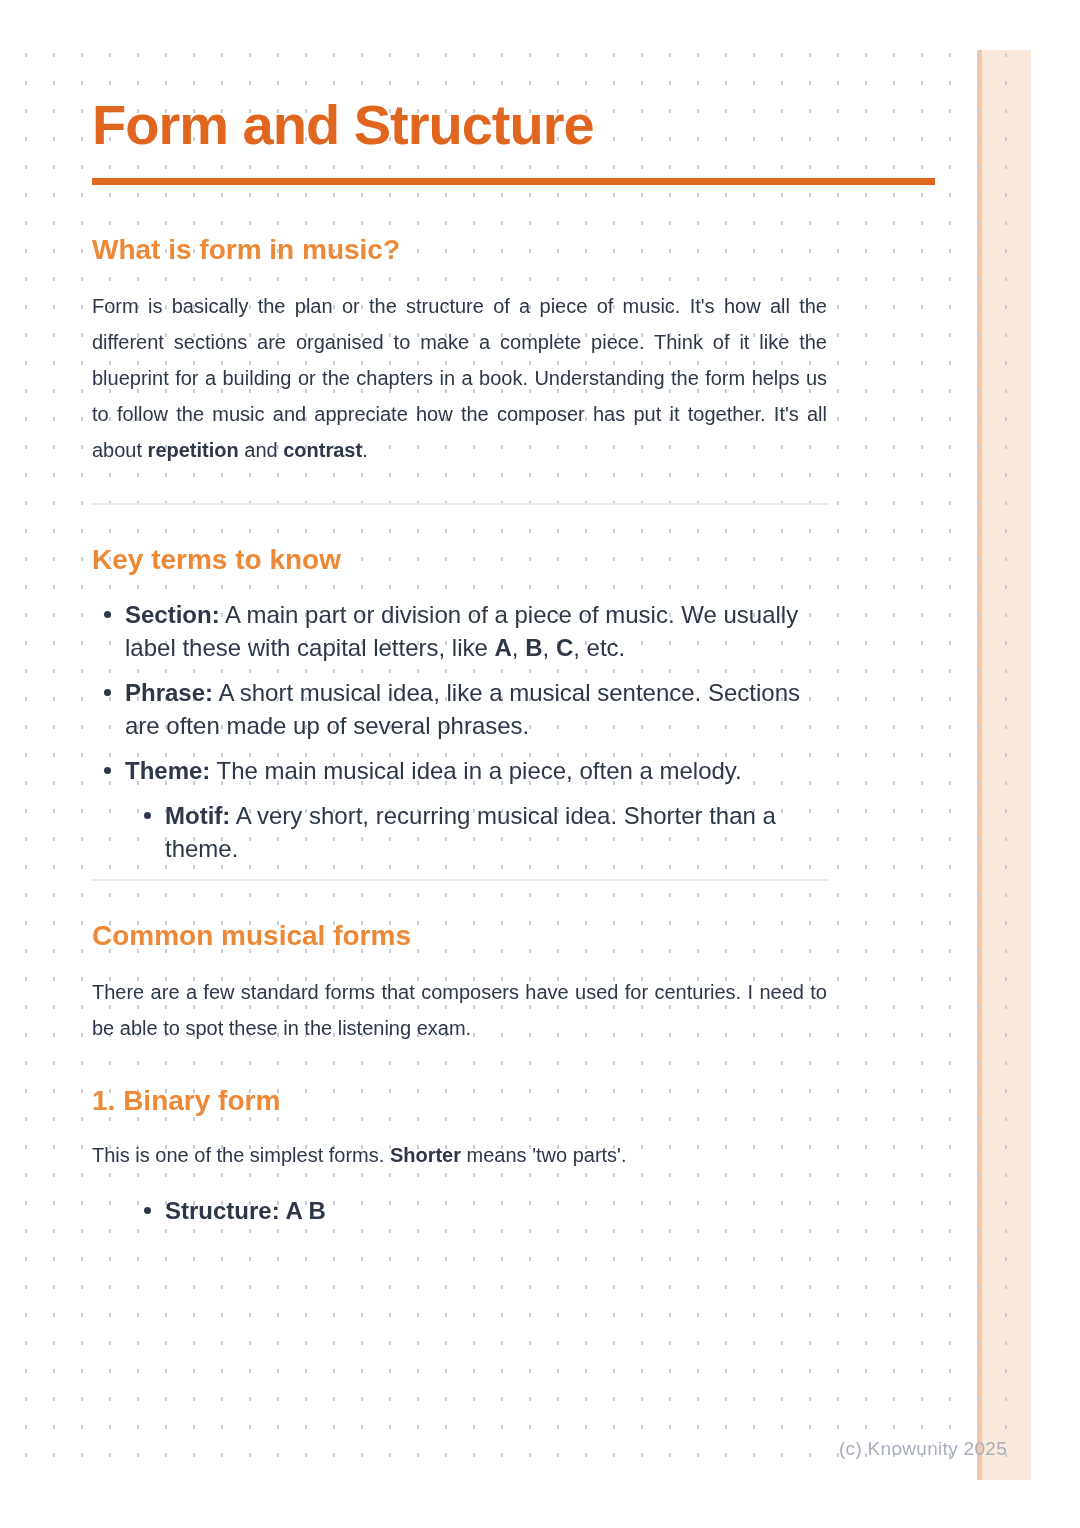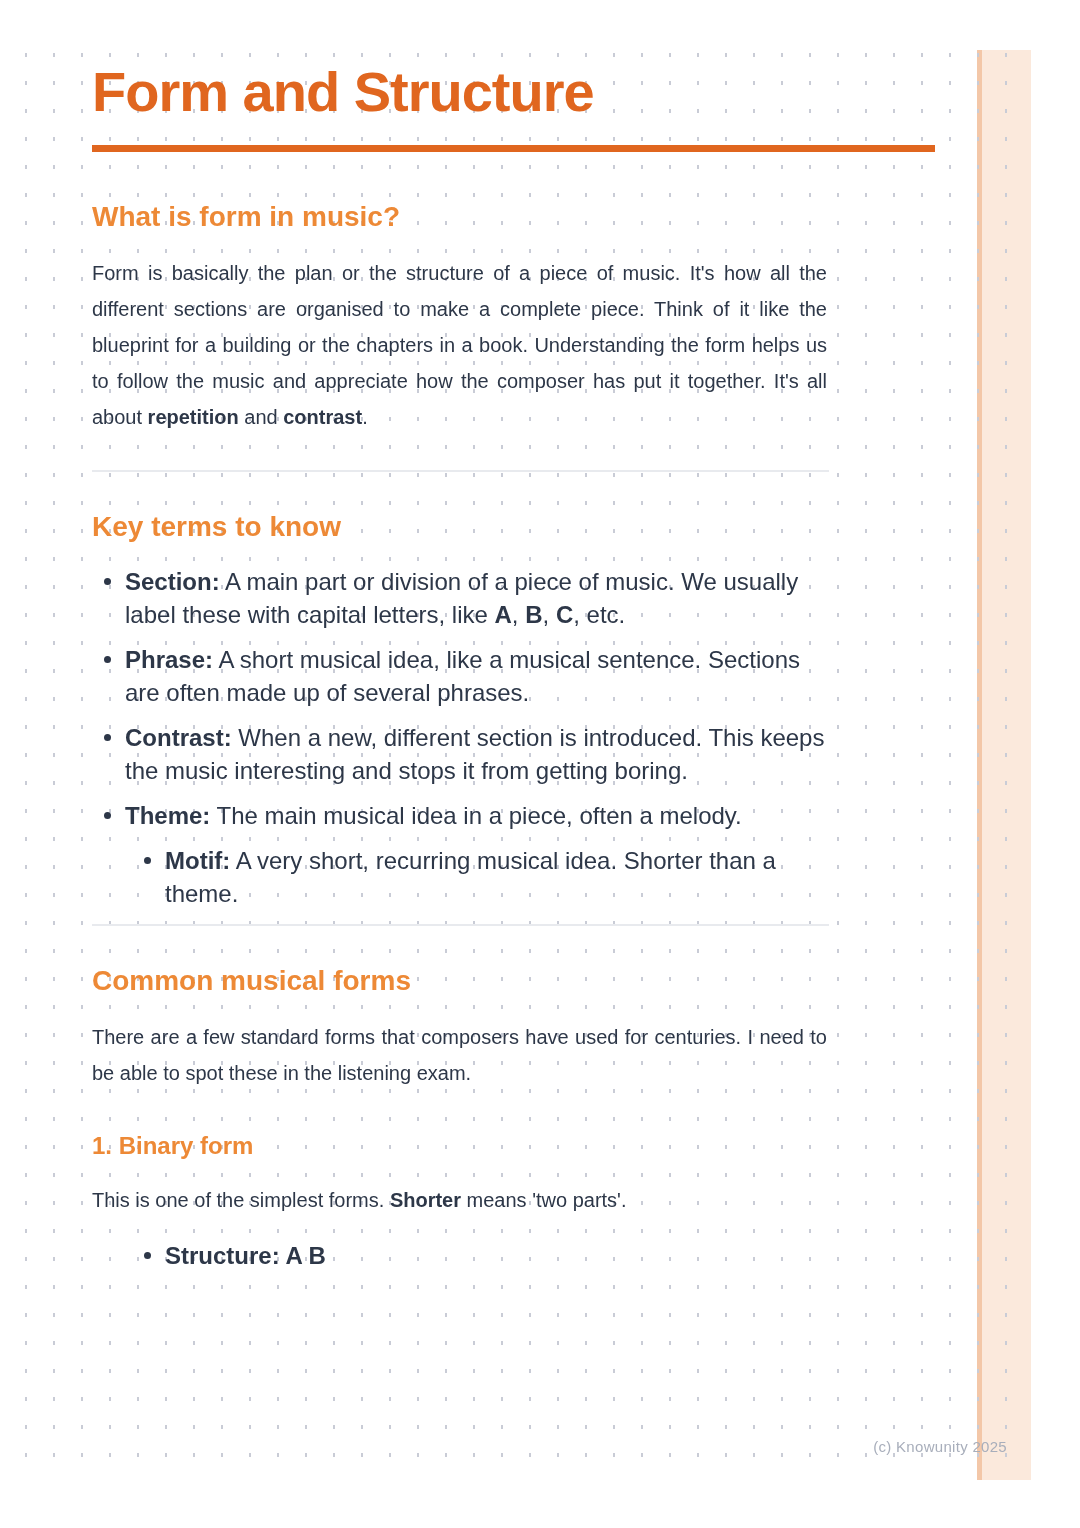--- a/index.html
+++ b/index.html
@@ -31,21 +31,21 @@
     background-image: radial-gradient(1.1px 2px at 6px 5px, var(--dot_gray, #C9CCD6) 90%, rgba(201,204,214,0) 100%);
     background-size: 28px 28px;
     pointer-events: none;
   }
   .content {
     position: absolute;
     left: 92px; top: 0;
     width: 843px;
   }
   .doc-title {
-    margin-top: 61px;
+    margin-top: 94px;
     font-size: 56px;
     line-height: 1.12;
     font-weight: bold;
     letter-spacing: -1px;
     color: var(--title_orange, #E0661F);
   }
   .title-rule {
     width: 843px;
     height: 7px;
     margin-top: 21px;
@@ -54,21 +54,21 @@
   h2.sec-heading {
     font-size: 28px;
     line-height: 35px;
     font-weight: bold;
     color: var(--heading_orange, #ED8936);
   }
   .mt-first { margin-top: 47px; }
   .mt-sec   { margin-top: 37px; }
   h3.sub-heading {
     margin-top: 40px;
-    font-size: 24px;
+    font-size: 28px;
     line-height: 30px;
     font-weight: bold;
     color: var(--heading_orange, #ED8936);
   }
   p.para {
     margin-top: 21px;
     width: 735px;
     font-size: 20px;
     line-height: 36px;
     color: var(--body_text, #2D3748);
@@ -101,21 +101,21 @@
     left: -21px; top: 13px;
     width: 7px; height: 7px;
     border-radius: 50%;
     background: var(--body_text, #2D3748);
   }
   b { font-weight: bold; }
   .copyright {
     position: absolute;
     top: 1438px;
     right: 73px;
-    font-size: 15px;
+    font-size: 19px;
     letter-spacing: 0.3px;
     color: var(--footer_gray, #A8AEBB);
   }
 </style>
 </head>
 <body>
 
 <div class="canvas">
 
   <div class="margin-strip"></div>
@@ -131,21 +131,20 @@
 
     <p class="para justify"><span>Form is basically the plan or the structure of a piece of music. It's how all the different sections are organised to make a complete piece. Think of it like the blueprint for a building or the chapters in a book. Understanding the form helps us to follow the music and appreciate how the composer has put it together. It's all about </span><b>repetition</b><span> and </span><b>contrast</b><span>.</span></p>
 
     <hr class="divider divider-a">
 
     <h2 class="sec-heading mt-sec">Key terms to know</h2>
 
     <ul class="terms">
       <li><b>Section:</b><span> A main part or division of a piece of music. We usually label these with capital letters, like </span><b>A</b><span>, </span><b>B</b><span>, </span><b>C</b><span>, etc.</span></li>
       <li><b>Phrase:</b><span> A short musical idea, like a musical sentence. Sections are often made up of several phrases.</span></li>
-      <li><b>Contrast:</b><span> When a new, different section is introduced. This keeps the music interesting and stops it from getting boring.</span></li>
       <li><b>Theme:</b><span> The main musical idea in a piece, often a melody.</span></li>
       <li><b>Motif:</b><span> A very short, recurring musical idea. Shorter than a theme.</span></li>
     </ul>
 
     <hr class="divider divider-b">
 
     <h2 class="sec-heading mt-sec">Common musical forms</h2>
 
     <p class="para justify"><span>There are a few standard forms that composers have used for centuries. I need to be able to spot these in the listening exam.</span></p>
 

